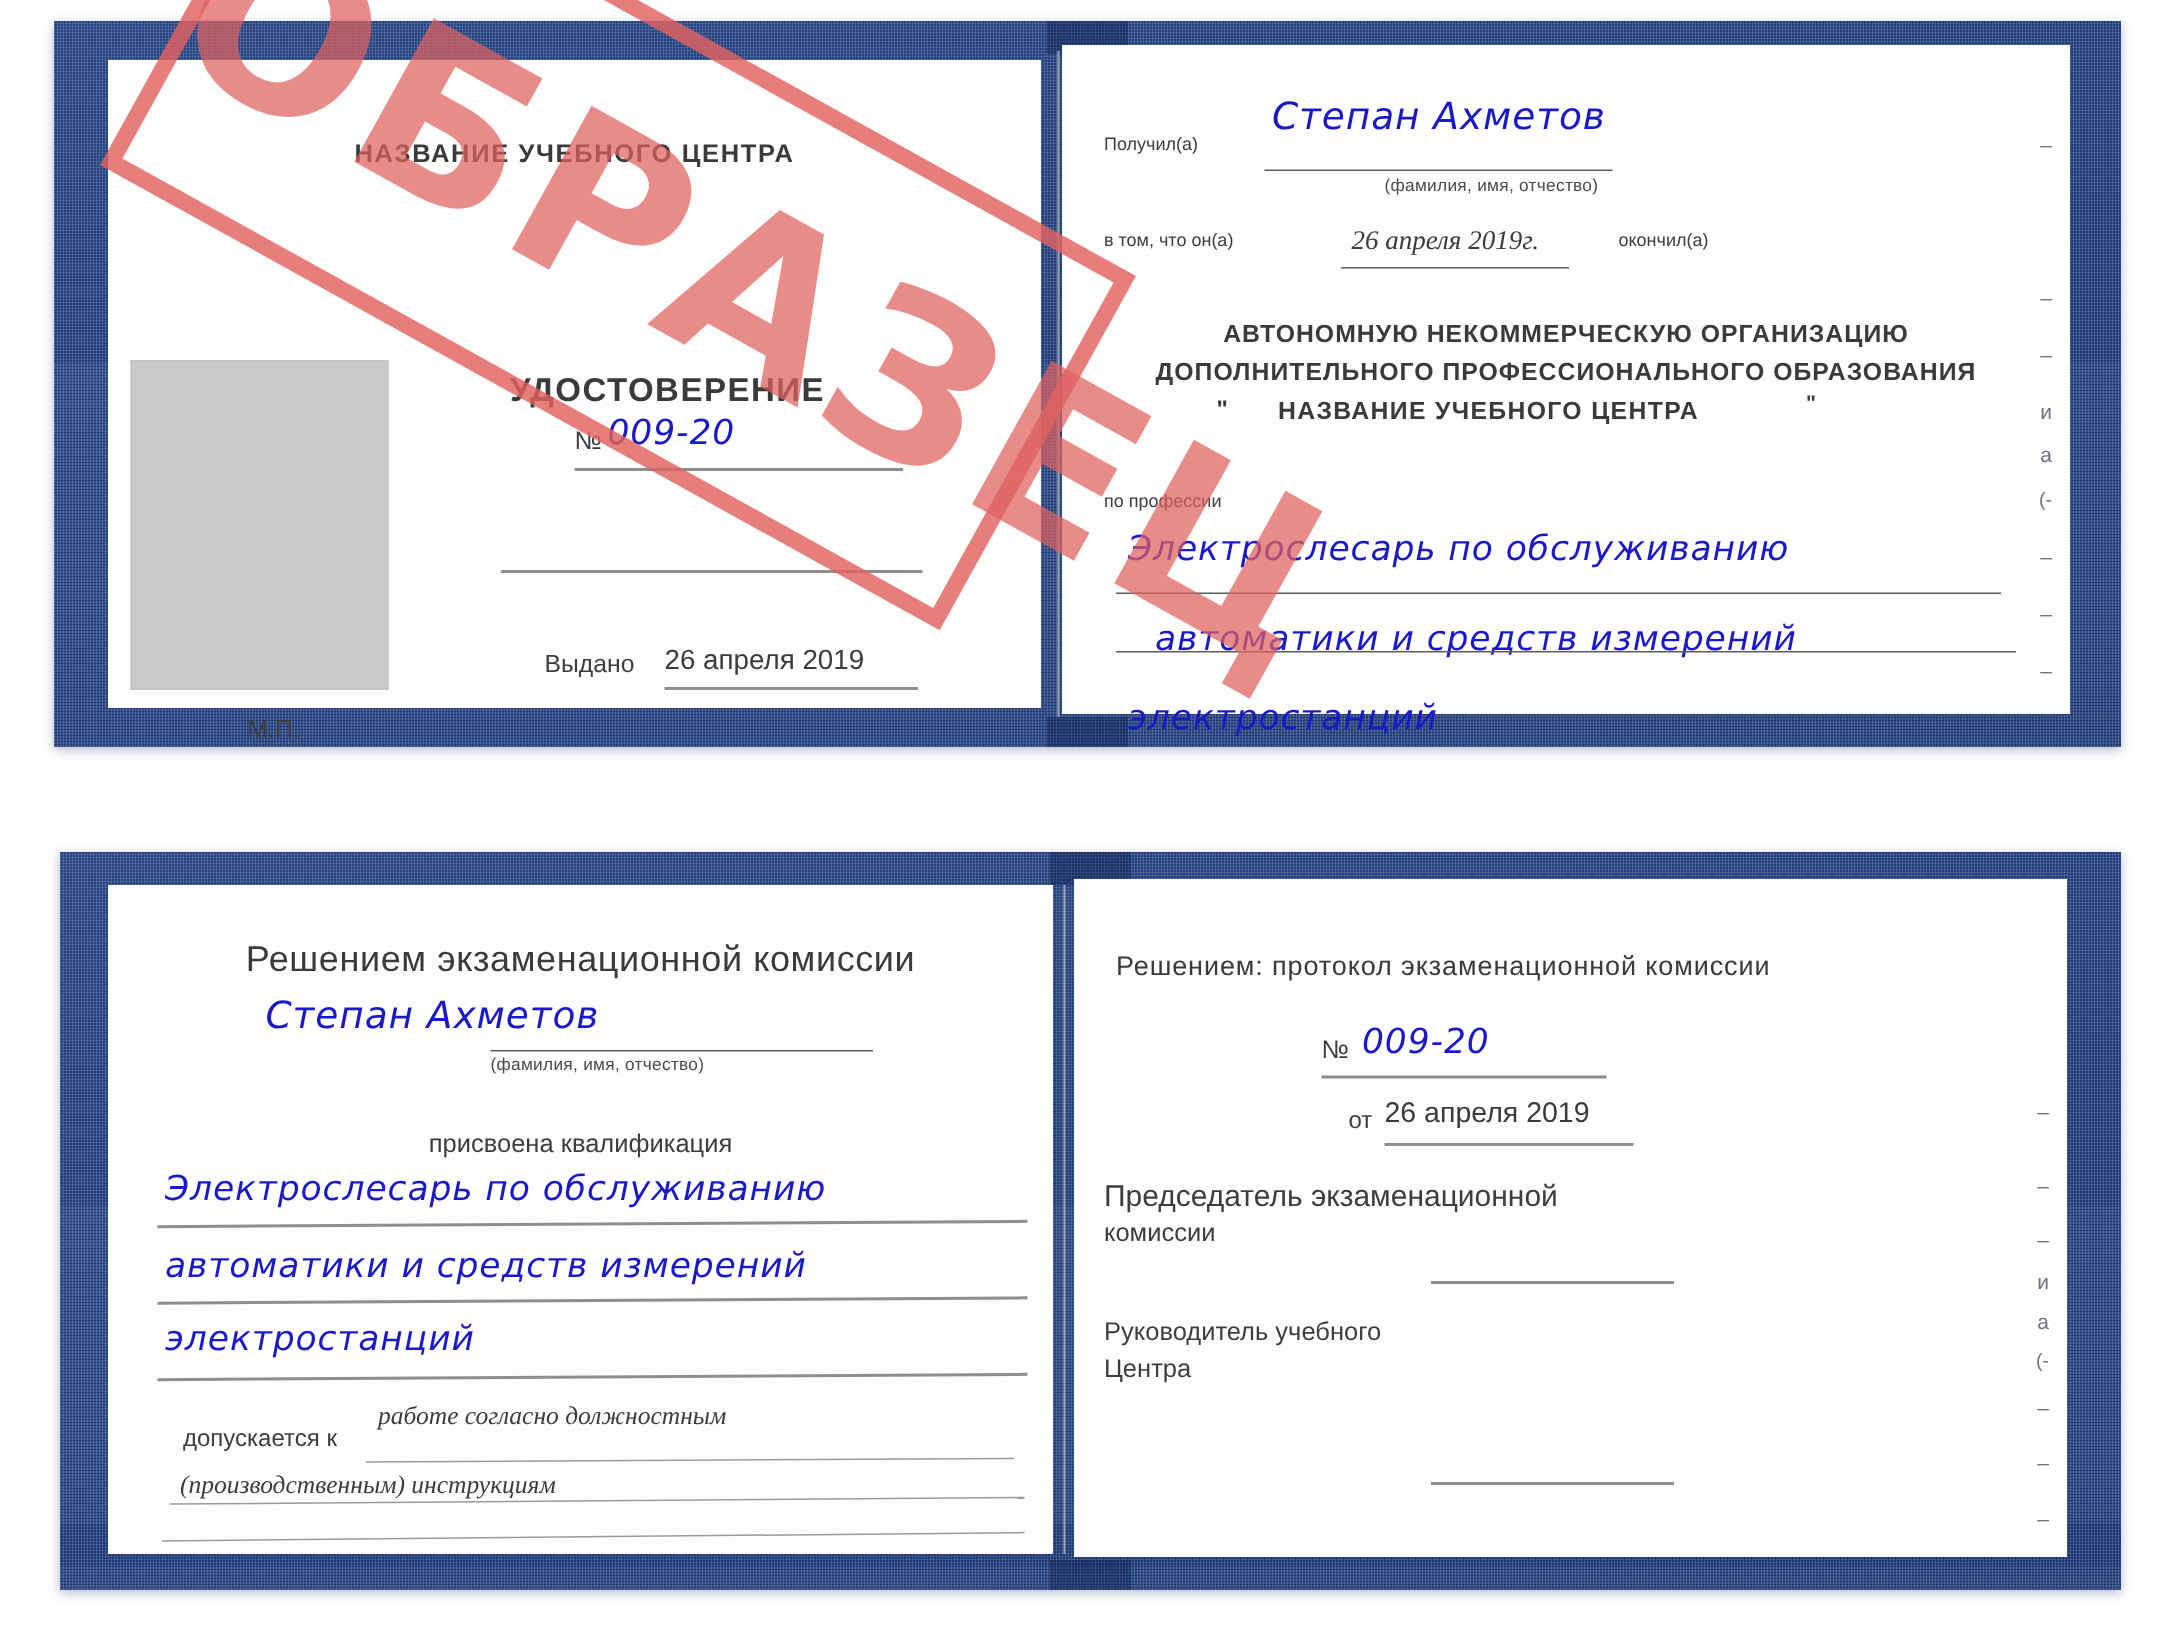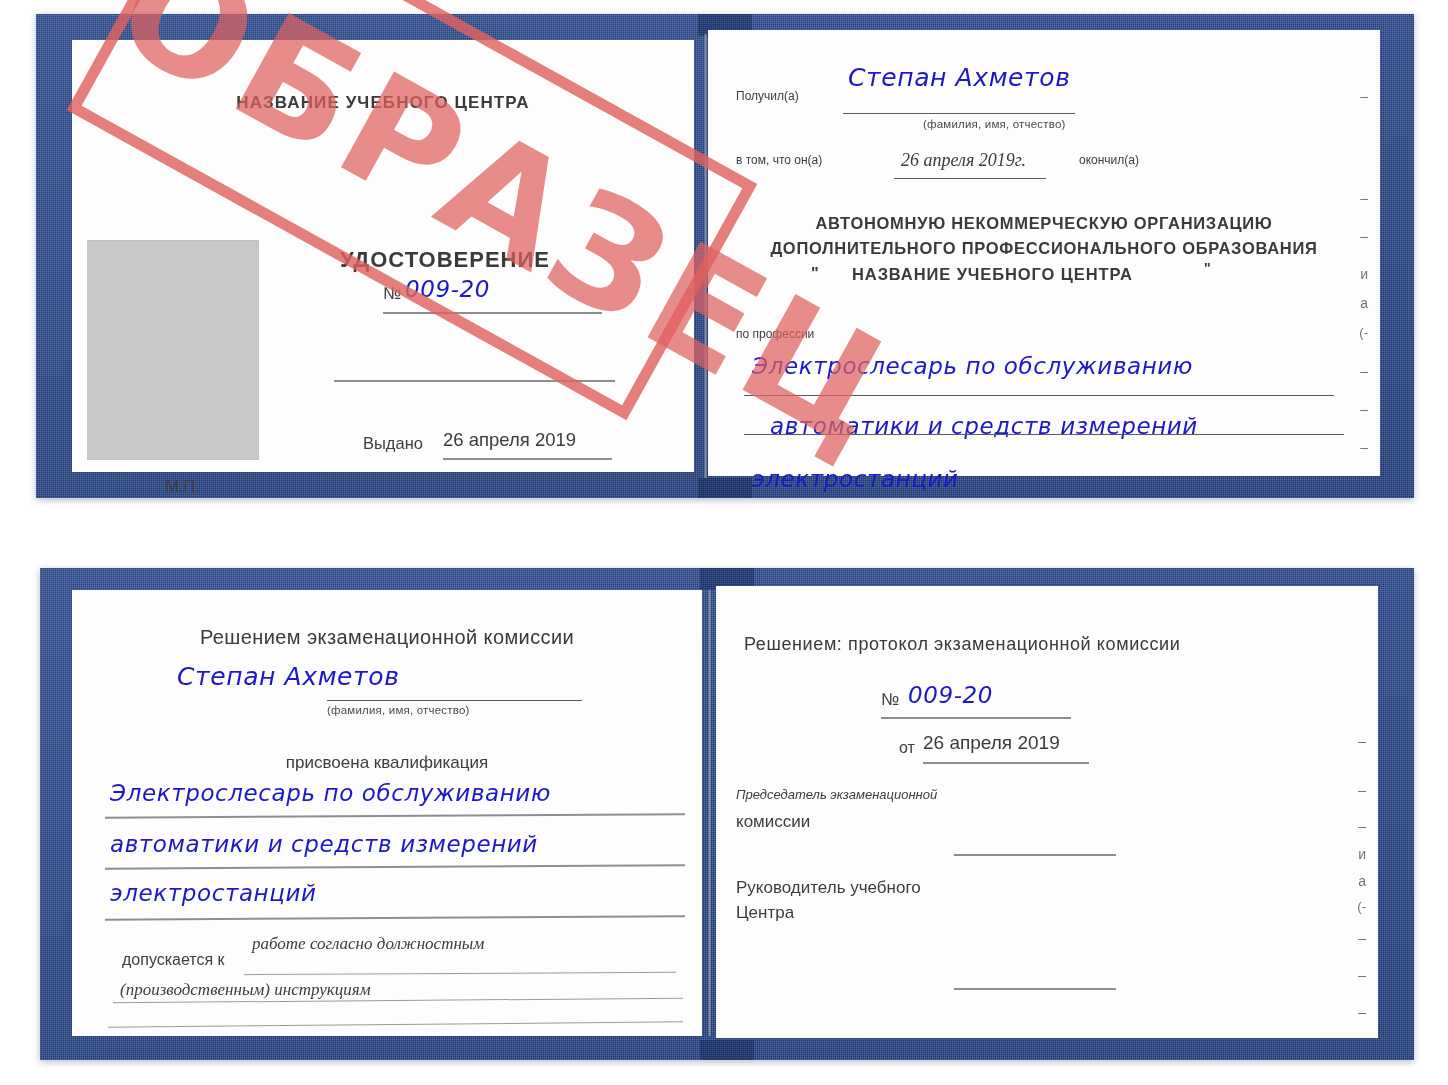--- a/index.html
+++ b/index.html
@@ -193,21 +193,21 @@
     <div class="word">ОБРАЗЕЦ</div>
   </div>
 
 
   <div class="book bottom">
     <div class="spine-tab t"></div>
     <div class="spine-tab b"></div>
 
     <div class="page left">
       <div class="pg">
-        <div class="txt" style="left:50%;top:36px;transform:translateX(-50%);font-size:20px;letter-spacing:.4px;color:#3a3a3a;">Решением экзаменационной комиссии</div>
+        <div class="txt" style="left:50%;top:36px;transform:translateX(-50%);font-size:24px;letter-spacing:.4px;color:#3a3a3a;">Решением экзаменационной комиссии</div>
 
         <div class="txt hand" style="left:105px;top:72px;font-size:25px;">Степан Ахметов</div>
         <div class="rule dark" style="left:255px;top:110px;width:255px;"></div>
         <div class="txt small" style="left:255px;top:114px;">(фамилия, имя, отчество)</div>
 
         <div class="txt lbl" style="left:50%;top:163px;transform:translateX(-50%);font-size:17px;">присвоена квалификация</div>
 
         <div class="txt hand" style="left:38px;top:190px;">Электрослесарь по обслуживанию</div>
         <div class="rule" style="left:33px;top:225px;width:580px;transform:rotate(-0.35deg);"></div>
 
@@ -233,21 +233,21 @@
         <div class="txt" style="left:28px;top:48px;font-size:18px;letter-spacing:.6px;color:#3a3a3a;">Решением: протокол экзаменационной комиссии</div>
 
         <div class="txt lbl" style="left:165px;top:104px;font-size:17px;">№</div>
         <div class="txt hand" style="left:192px;top:96px;">009-20</div>
         <div class="rule" style="left:165px;top:131px;width:190px;"></div>
 
         <div class="txt lbl" style="left:183px;top:153px;font-size:16px;">от</div>
         <div class="txt" style="left:207px;top:146px;font-size:19px;color:#3b3b3b;">26 апреля 2019</div>
         <div class="rule" style="left:207px;top:176px;width:166px;"></div>
 
-        <div class="txt lbl" style="left:20px;top:201px;font-size:13px;font-style:italic;">Председатель экзаменационной</div>
+        <div class="txt lbl" style="left:20px;top:201px;font-size:20px;">Председатель экзаменационной</div>
         <div class="txt lbl" style="left:20px;top:226px;font-size:17px;">комиссии</div>
         <div class="rule" style="left:238px;top:268px;width:162px;height:2px;"></div>
 
         <div class="txt lbl" style="left:20px;top:292px;font-size:17px;">Руководитель учебного</div>
         <div class="txt lbl" style="left:20px;top:317px;font-size:17px;">Центра</div>
         <div class="rule" style="left:238px;top:402px;width:162px;height:2px;"></div>
 
         <div class="bleed" style="top:147px;">–</div>
         <div class="bleed" style="top:196px;">–</div>
         <div class="bleed" style="top:232px;">–</div>

